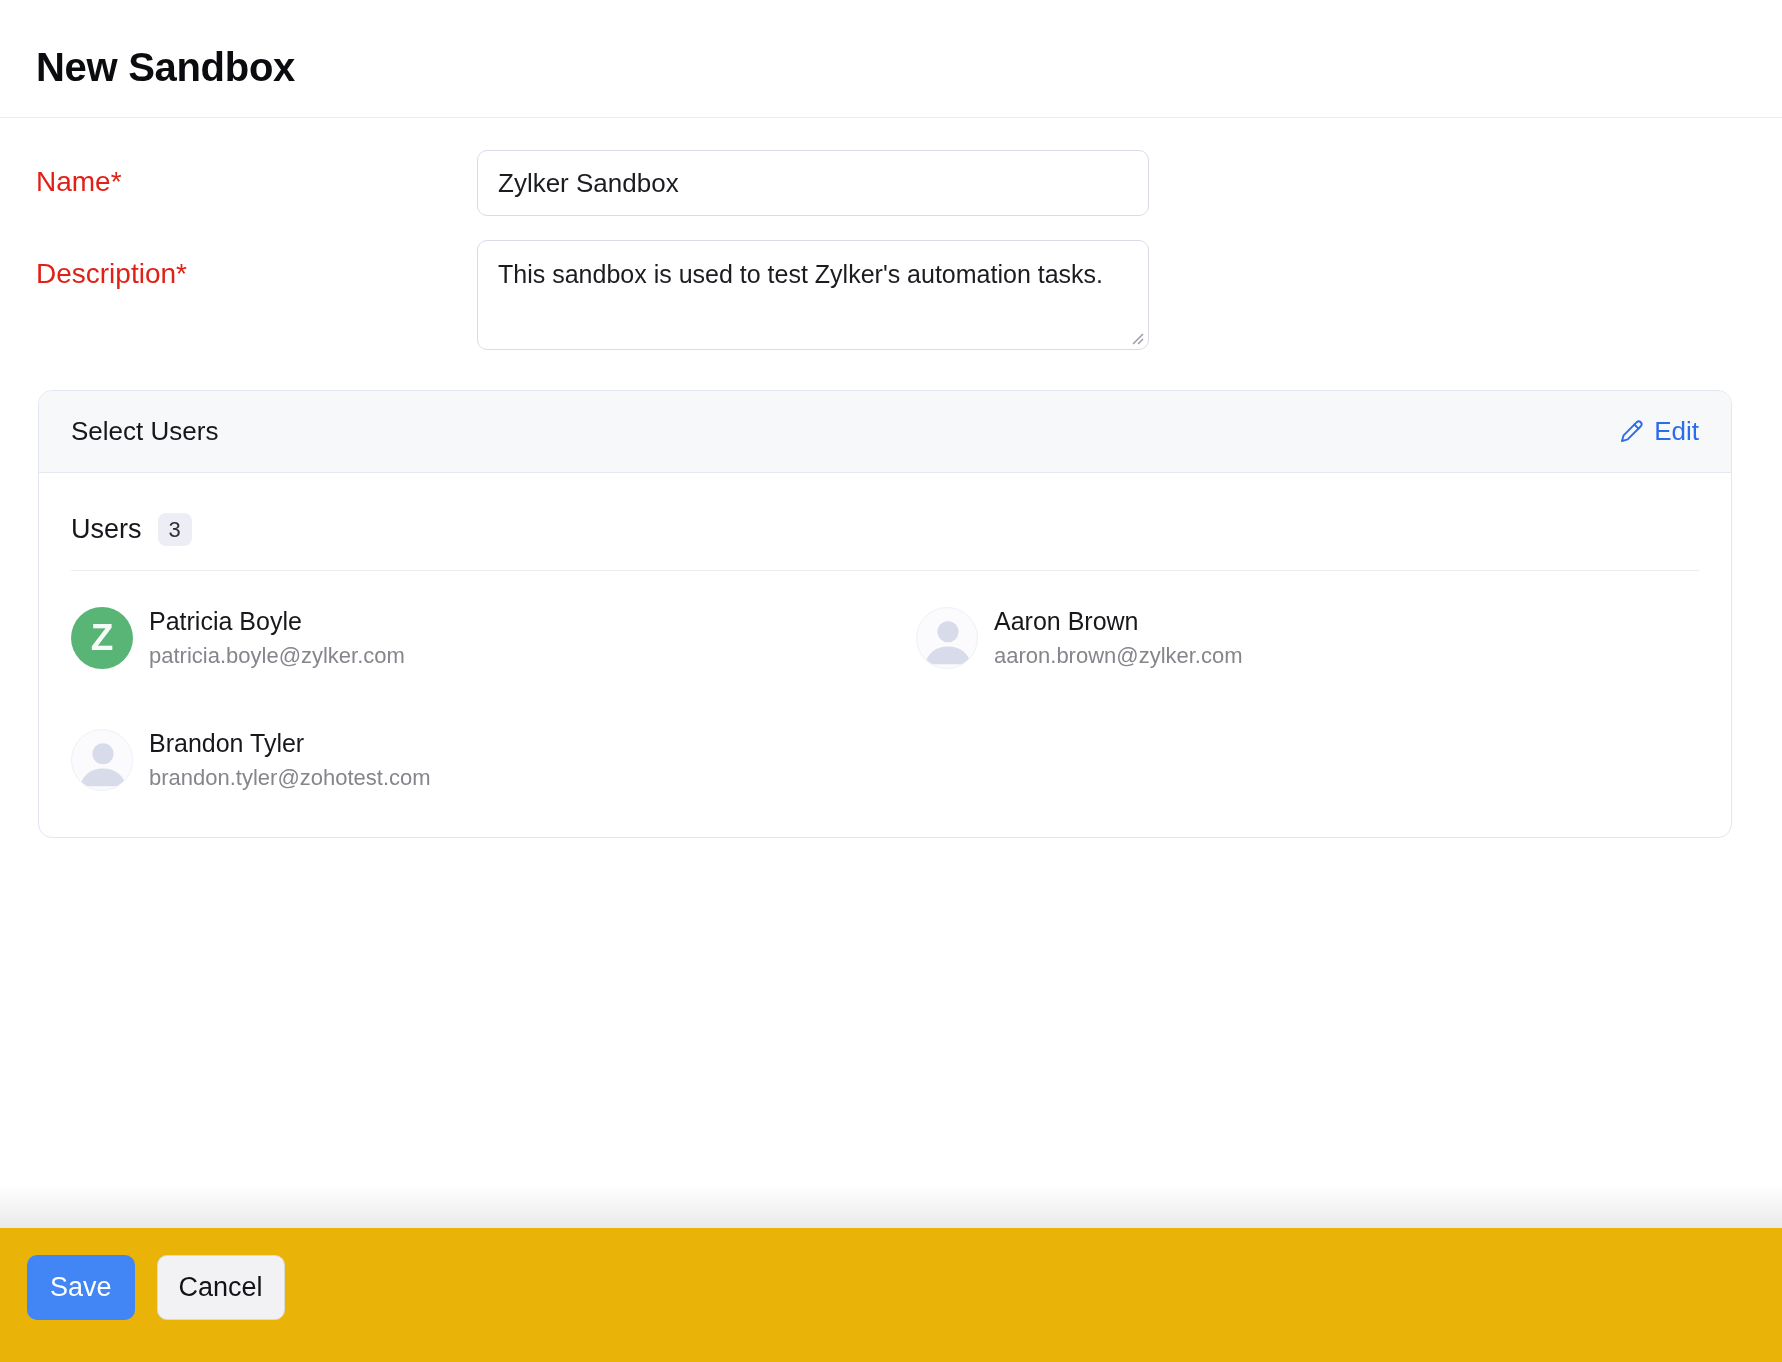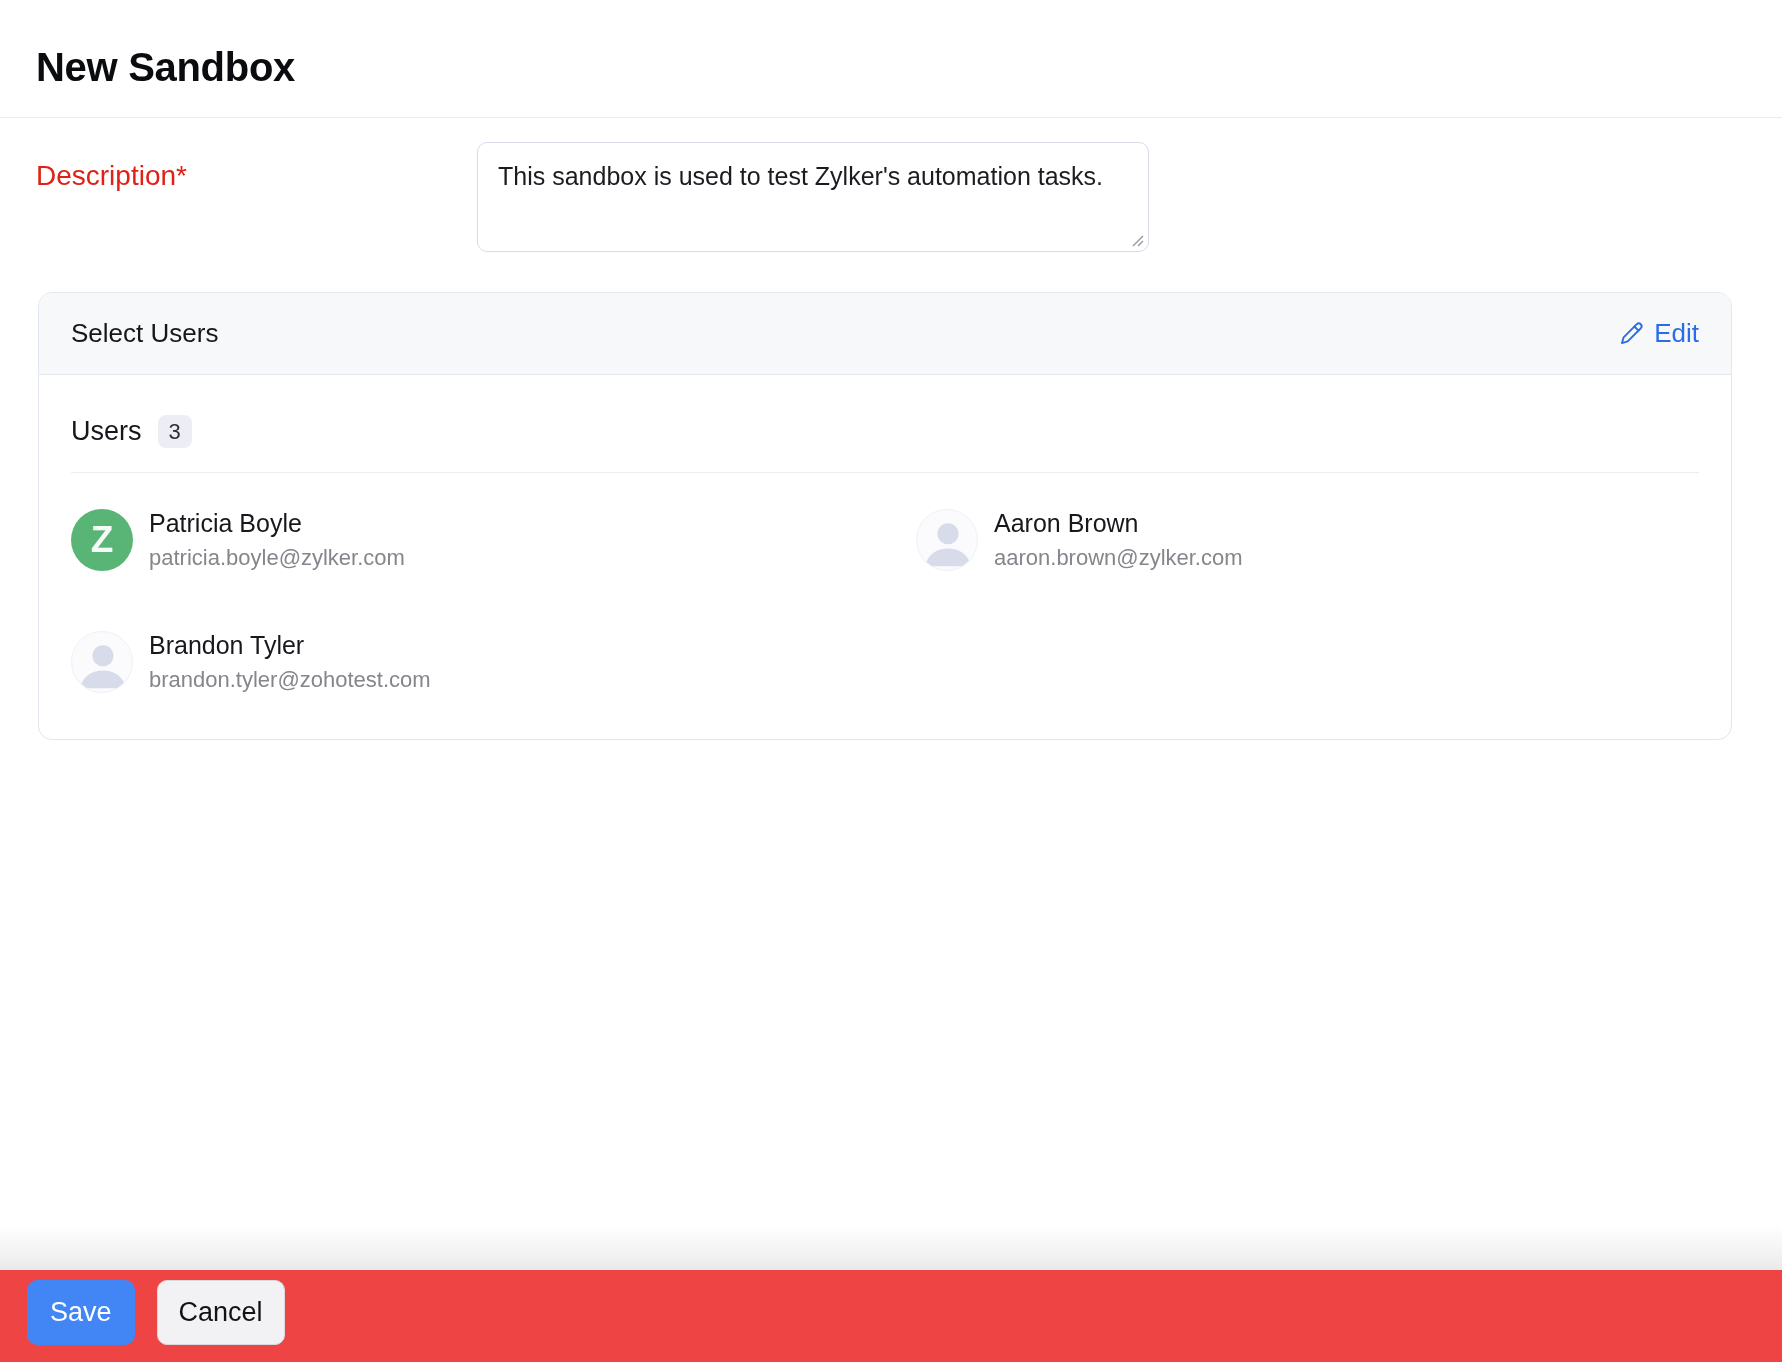--- a/index.html
+++ b/index.html
@@ -123,24 +123,24 @@
   }
   .avatar.avatar-z .avatar-letter{display:block;}
   .avatar .person{position:absolute;inset:0;width:62px;height:62px;}
   .user-text{margin-left:16px;}
   .user-name{font-size:25px;font-weight:500;color:#17181c;}
   .user-email{font-size:22px;color:#85868c;margin-top:7px;}
 
   
   .footer{
     position:absolute;left:0;bottom:0;
-    width:100%;height:92px;
-    background:#ef4444;
+    width:100%;height:134px;
+    background:#eab308;
     display:flex;align-items:flex-start;
-    padding:10px 0 0 27px;
+    padding:27px 0 0 27px;
   }
   .footer::before{
     content:'';
     position:absolute;top:-44px;left:0;right:0;height:44px;
     background:linear-gradient(to bottom, rgba(80,80,90,0), rgba(80,80,90,0.12));
     pointer-events:none;
   }
   .btn{
     height:65px;border-radius:10px;
     font-family:"Liberation Sans", sans-serif;
@@ -162,20 +162,24 @@
 </style>
 </head>
 <body>
 
 <header class="page-header">
   <h1 class="page-title">New Sandbox</h1>
 </header>
 
 <section class="form-section">
 
+  <div class="form-row name-row">
+    <label class="field-label">Name*</label>
+    <input class="text-input" type="text" value="Zylker Sandbox" style="">
+  </div>
 
   <div class="form-row desc-row">
     <label class="field-label">Description*</label>
     <div class="textarea-wrap">
       <textarea class="desc-input" style="">This sandbox is used to test Zylker's automation tasks.</textarea>
       <svg class="resize-handle" viewBox="0 0 14 14">
         <line x1="3" y1="13" x2="13" y2="3" stroke="#9a9aa2" stroke-width="1.4"></line>
         <line x1="8" y1="13" x2="13" y2="8" stroke="#9a9aa2" stroke-width="1.4"></line>
       </svg>
     </div>

